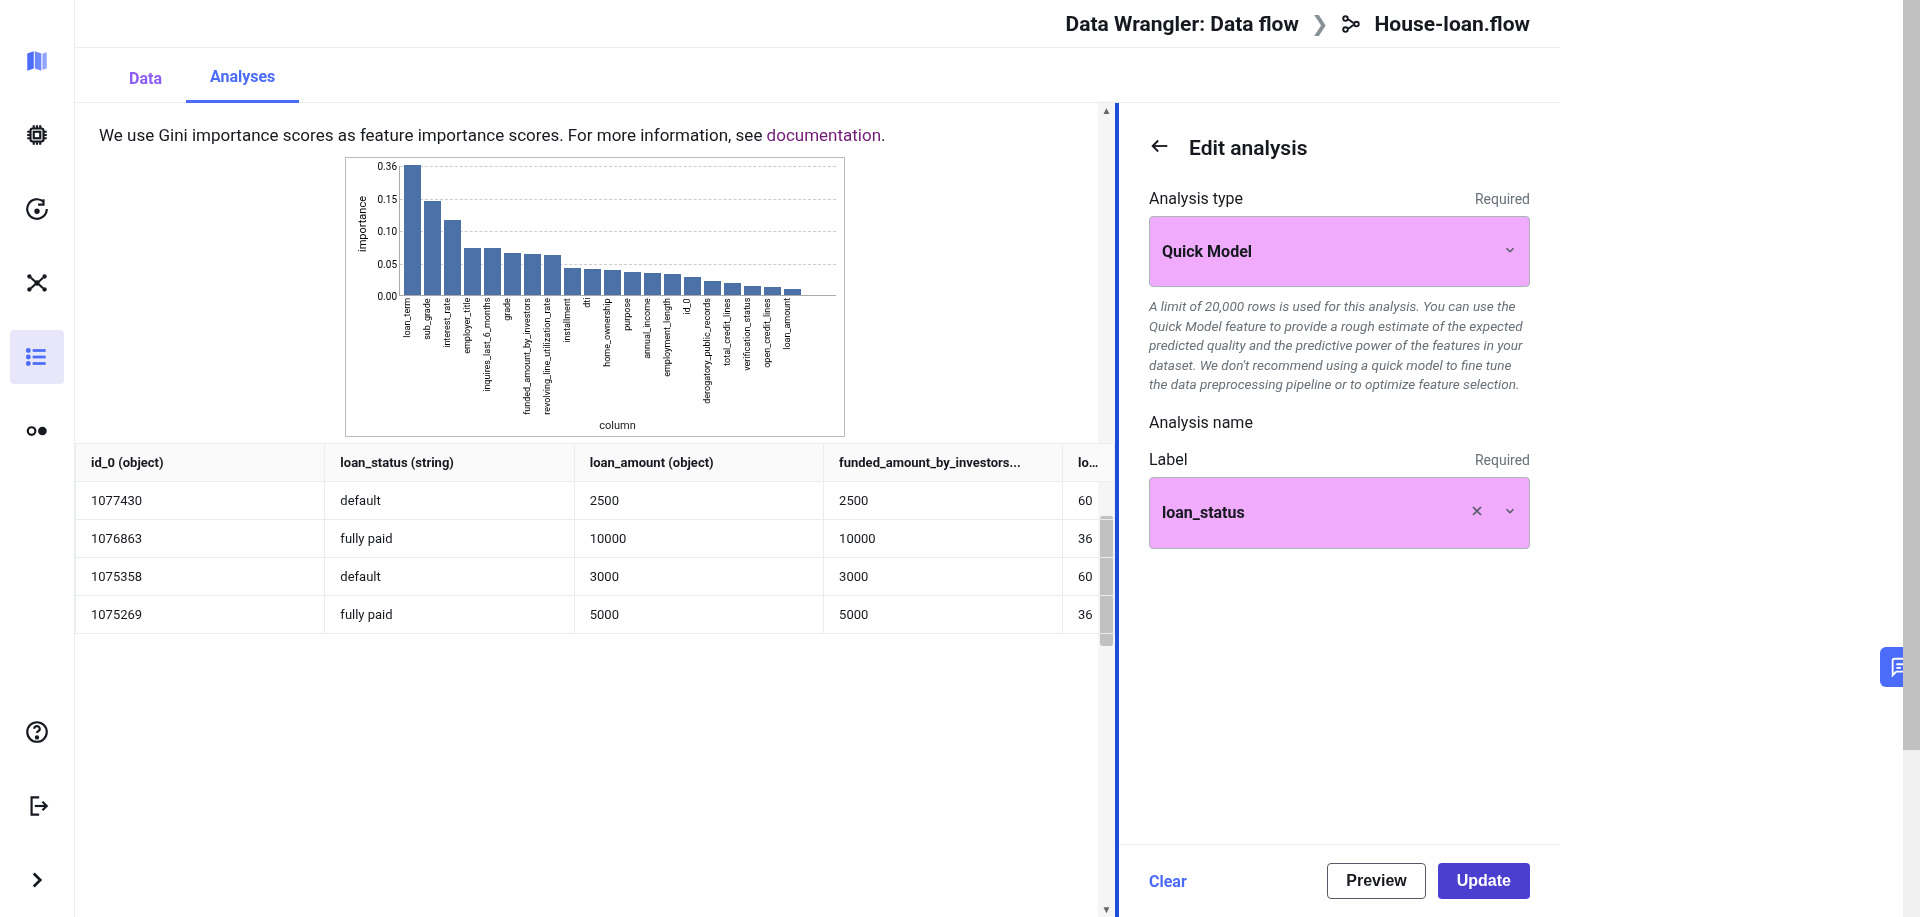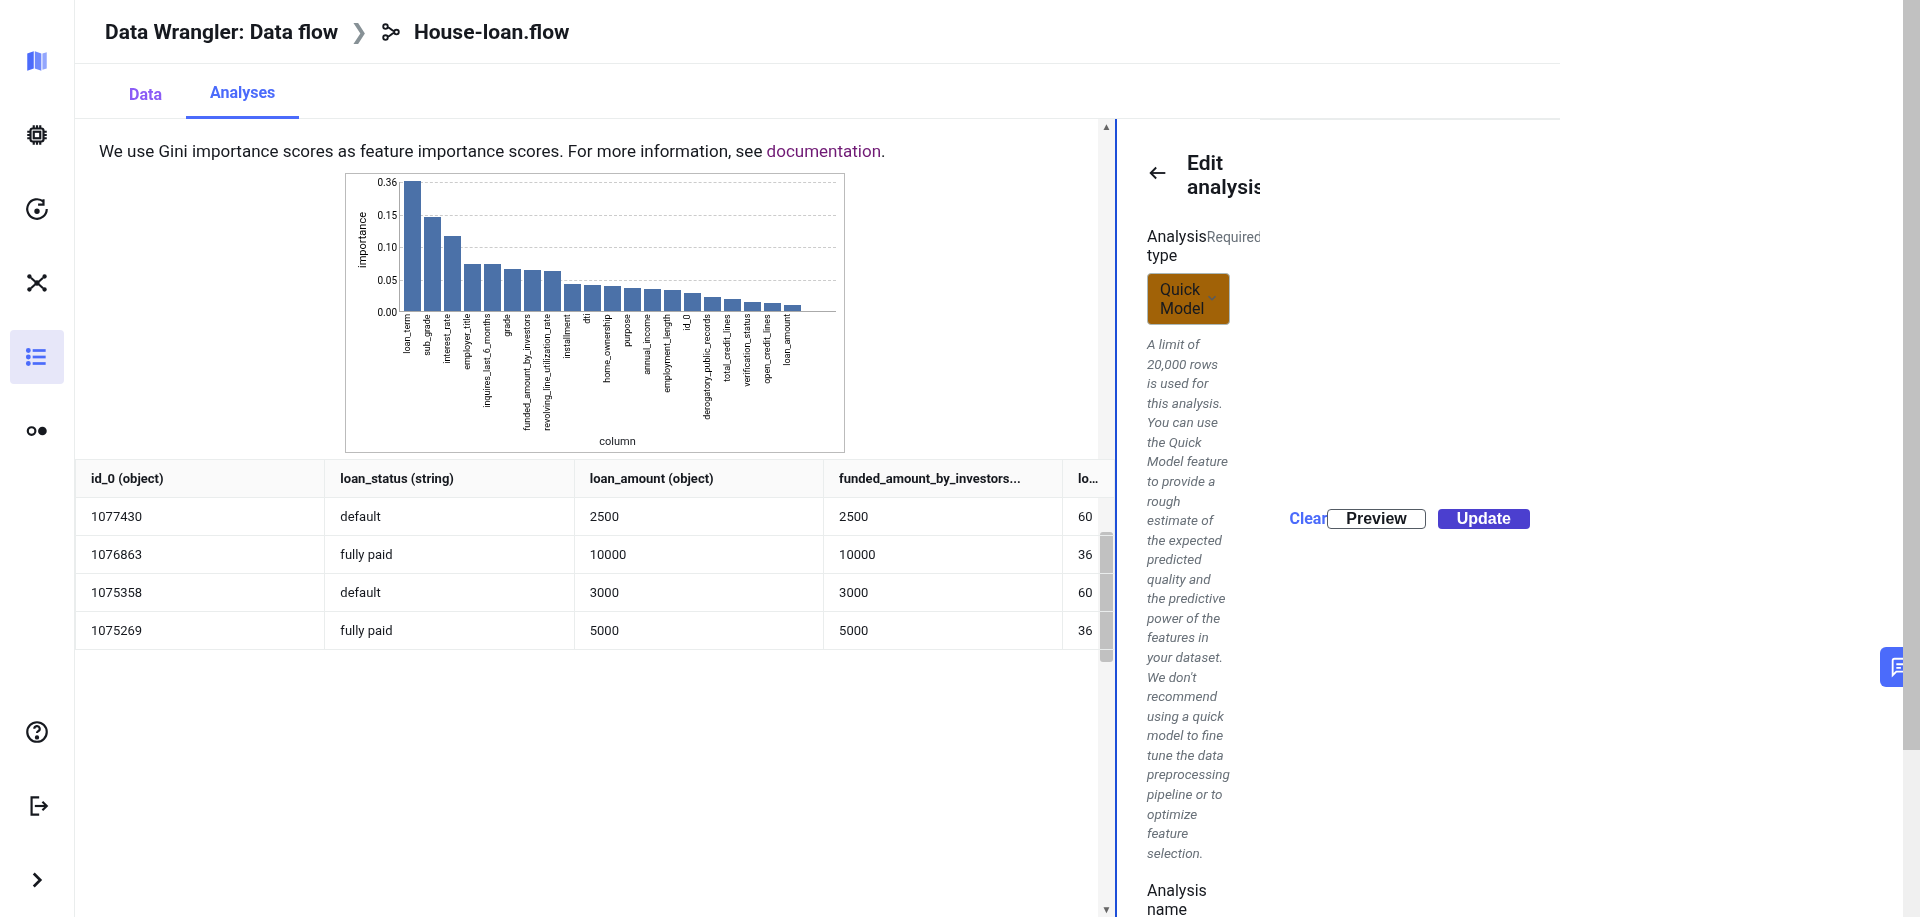--- a/index.html
+++ b/index.html
@@ -14,21 +14,21 @@
   
   .left-rail { width: 75px; background: #fff; display: flex; flex-direction: column; align-items: center; padding-top: 24px; border-right: 1px solid #eaeded; }
   .rail-item { width: 54px; height: 54px; display:flex; align-items:center; justify-content:center; margin: 10px 0; cursor:pointer; border-radius:4px; color:#16191f; }
   .rail-item.logo svg { color:#4b6bfb; }
   .rail-item.active { background:#e7e7f9; color:#4b6bfb; }
   .rail-spacer { flex:1; }
   .rail-item svg { width:26px; height:26px; }
 
   
   .main { flex:1; display:flex; flex-direction:column; min-width:0; }
-  .header { height:64px; display:flex; align-items:center; padding:0 30px; border-bottom:1px solid #eaeded; }
+  .header { height:48px; display:flex; align-items:center; padding:0 30px; border-bottom:1px solid #eaeded;justify-content:flex-end; }
   .breadcrumb { display:flex; align-items:center; gap:12px; font-size:21px; font-weight:700; }
   .breadcrumb .chev { color:#879196; font-weight: normal; }
   .breadcrumb .file-icon { display:inline-flex; align-items:center; color:#16191f; }
   .breadcrumb .file-icon svg { width:22px; height:22px; }
 
   .tabs { height:55px; display:flex; align-items:flex-end; padding:0 30px; border-bottom:1px solid #eaeded; }
   .tab { padding:0 24px 14px 24px; font-size:16px; color:#8b5cf6; cursor:pointer; font-weight:700; }
   .tab.active { color:#4b6bfb; border-bottom:3px solid #4b6bfb; margin-bottom:-1px; }
 
   .content-row { flex:1; display:flex; min-height:0; }
@@ -50,39 +50,39 @@
   .x-ticks { display:flex; padding:0 4px; gap:3px; margin-top:2px; }
   .x-tick { width:17px; font-size:9px; writing-mode: vertical-rl; transform: rotate(180deg); white-space:nowrap; color:#000; line-height:1; text-align:right;}
   .x-label { text-align:center; font-size:11px; margin-top:4px; }
 
   .table-wrap { position:relative; }
   .data-table { width:100%; border-collapse:collapse; font-size:13px; table-layout:fixed; }
   .data-table th, .data-table td { border:1px solid #eaeded; padding:11px 15px; text-align:left; overflow:hidden; text-overflow:ellipsis; white-space:nowrap; }
   .data-table th { font-weight:700; background:#fafafa; }
 
   
-  .right-panel { width:445px; border-left:2px solid #1d4ed8; display:flex; }
+  .right-panel { width:445px; border-left:4px solid #1d4ed8; display:flex; flex-direction:column; }
   .panel-body { flex:1; padding:32px 30px 10px 30px; overflow-y:auto; }
   .panel-head { display:flex; align-items:center; gap:18px; margin-bottom:28px; }
   .panel-head svg { width:22px; height:22px; cursor:pointer; }
   .panel-title { font-size:21px; font-weight:600; }
   .field { margin-bottom:18px; }
   .field-row { display:flex; justify-content:space-between; align-items:baseline; margin-bottom:8px;margin-top:8px; }
   .field-label { font-size:16px; }
   .req { color:#687078; font-size:14px; }
-  .select, .text-input { width:100%; border:1px solid #aab7b8; border-radius:4px; padding:6px 12px; font-size:16px; background:#a16207; display:flex; align-items:center; justify-content:space-between; cursor:pointer; }
+  .select, .text-input { width:100%; border:1px solid #aab7b8; border-radius:4px; padding:25px 12px; font-size:16px; background:#f0abfc; display:flex; align-items:center; justify-content:space-between; cursor:pointer;font-weight:bold; }
   .select .chev-down { color:#545b64; }
   .text-input { cursor:text; }
   .field-desc { font-size:13.5px; color:#687078; line-height:1.45; margin-top:10px;font-style:italic; }
   .select.with-clear { position:relative; }
   .select .clear-x { margin-right:18px; cursor:pointer; }
   .panel-footer { border-top:1px solid #eaeded; padding:18px 30px; display:flex; align-items:center; justify-content:space-between; }
   .link-btn { color:#4b6bfb; font-weight:700; font-size:16px; cursor:pointer; }
   .btn-row { display:flex; gap:12px; }
-  .btn { border-radius:4px; padding:0 18px; font-size:16px; font-weight:700; cursor:pointer; border:1px solid transparent; }
+  .btn { border-radius:4px; padding:8px 18px; font-size:16px; font-weight:700; cursor:pointer; border:1px solid transparent; }
   .btn-outline { background:#fff; border-color:#545b64; color:#16191f; }
   .btn-primary { background:#4b3fcf; color:#fff; }
 
   .content-left-scroll { position:absolute; top:0; right:0; width:17px; bottom:0; background:#f5f5f5; display:flex; flex-direction:column; }
   .scroll-arrow { font-size:10px; text-align:center; color:#666; cursor:pointer; padding:2px 0; }
   .scroll-thumb { background:#c1c1c1; border-radius:3px; margin:0 2px; }
   .float-chat { position:fixed; right:0; top:647px; width:40px; height:40px; background:#4b6bfb; border-top-left-radius:6px; border-bottom-left-radius:6px; display:flex; align-items:center; justify-content:center; color:#fff; cursor:pointer; }
   .viewport-scroll { position:fixed; right:0; top:0; width:17px; height:917px; background:#f0f0f0; }
   .viewport-thumb { position:absolute; top:0; width:100%; height:750px; background:#c1c1c1; }
 </style>

